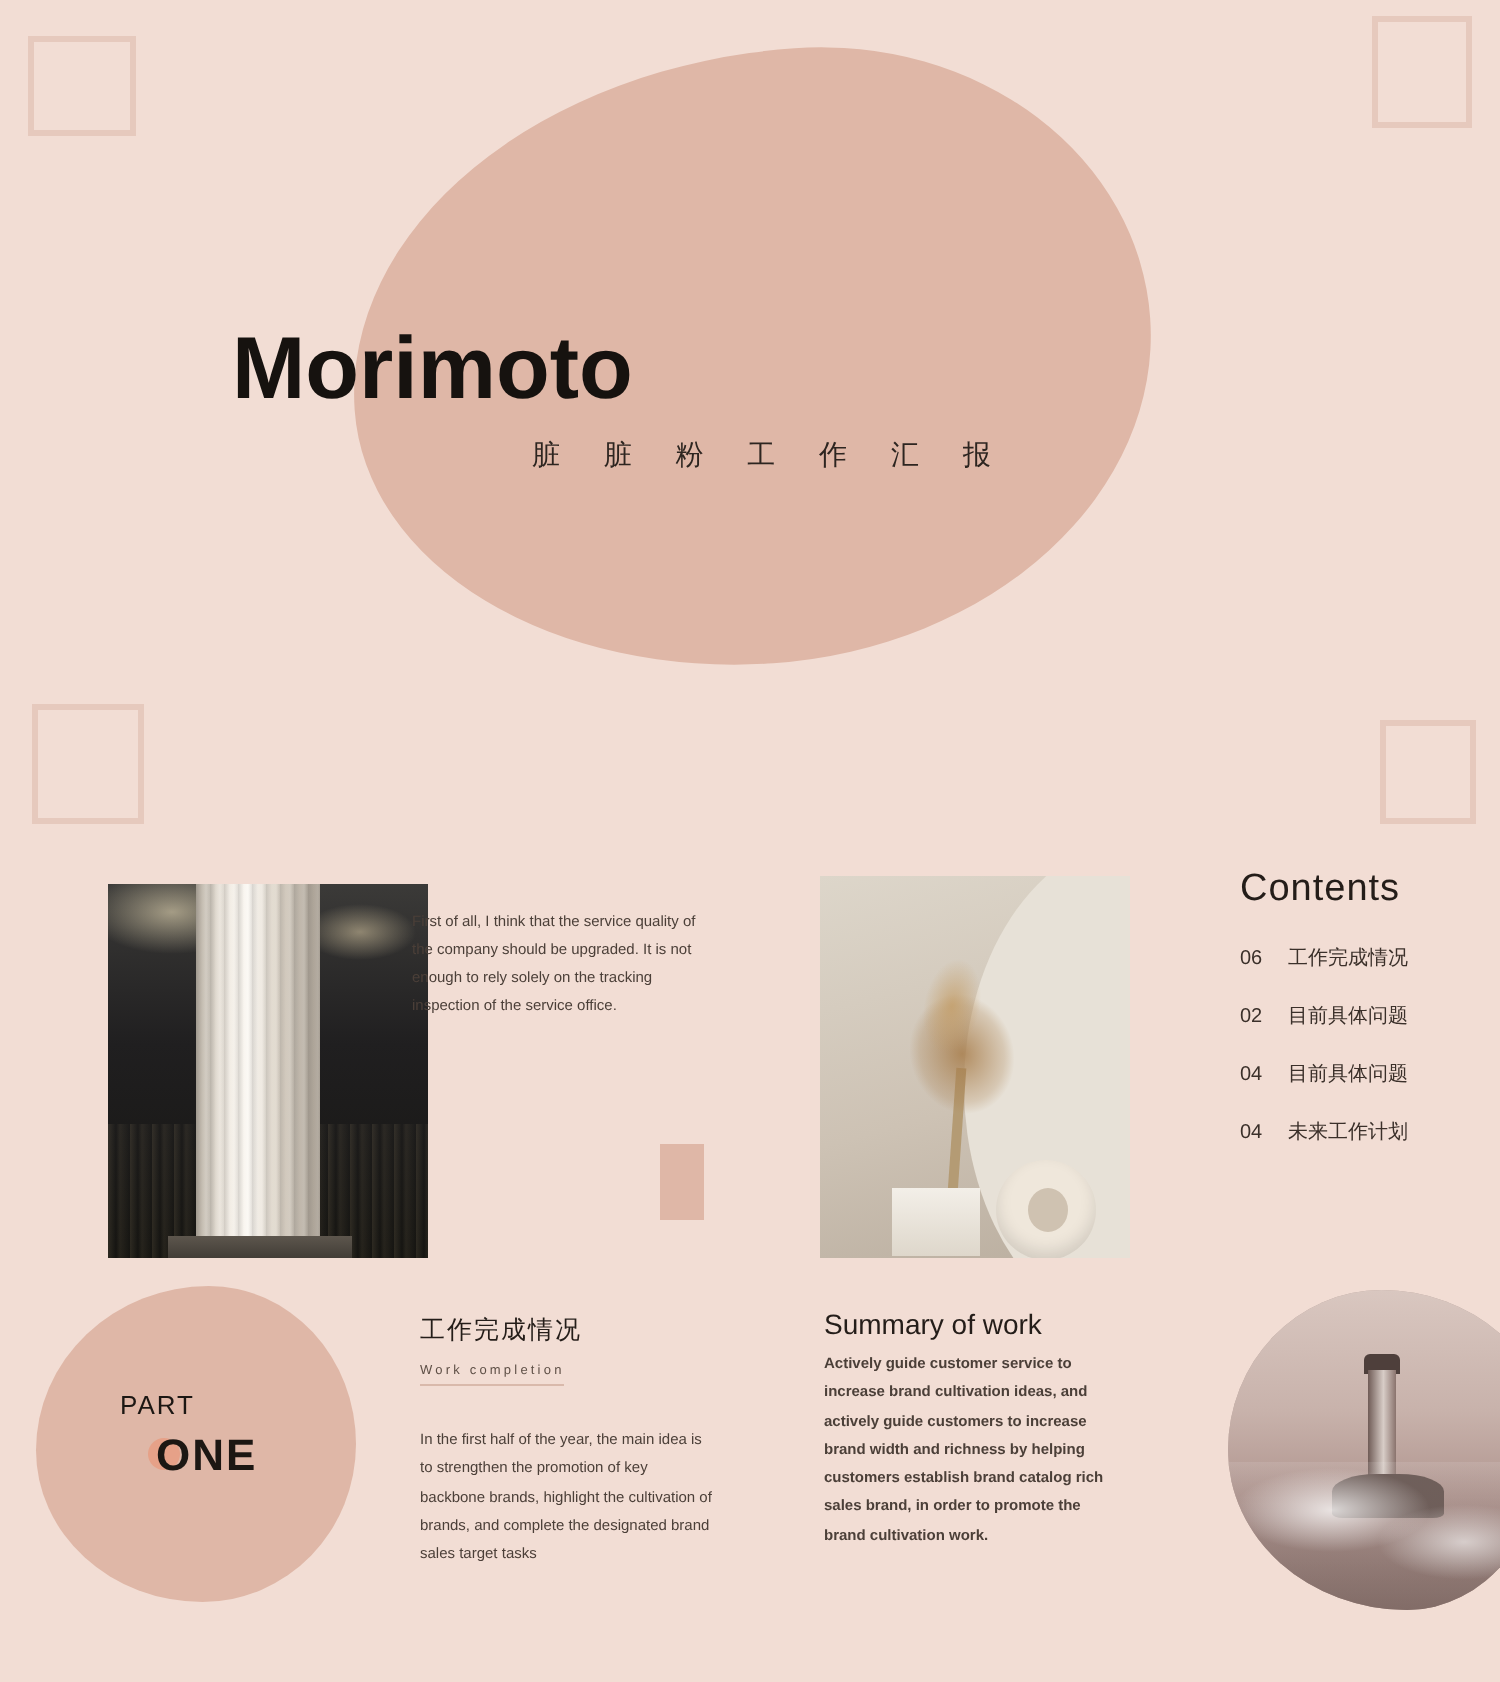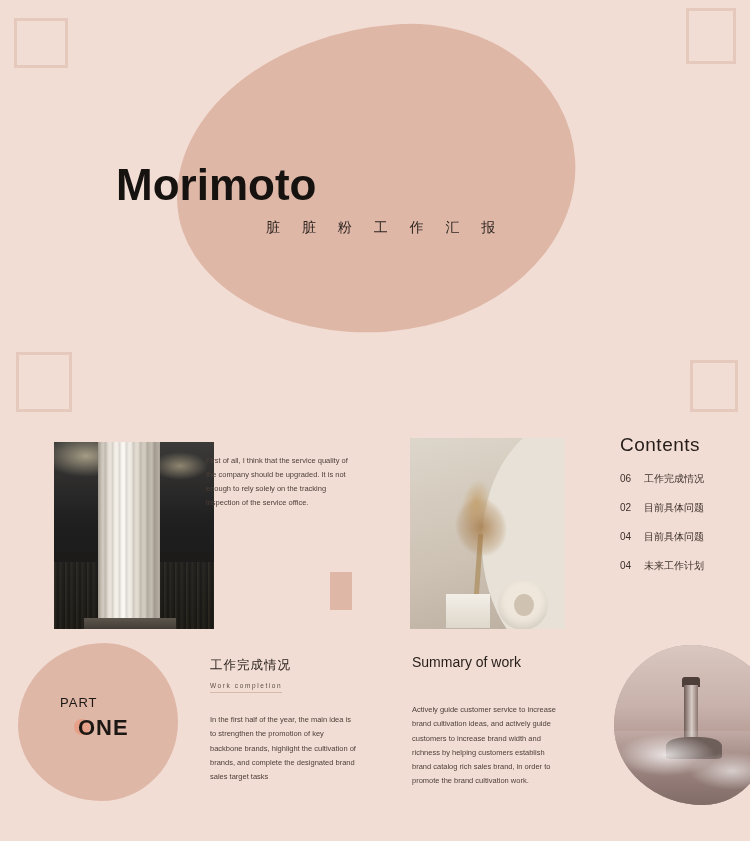--- a/index.html
+++ b/index.html
@@ -316,25 +316,26 @@
     left: 412px; top: 24px;
     width: 150px;
   }
   .summary-title {
     font-size: 14px;
     color: #241d19;
     line-height: 1.3;
     width: 110px;
   }
   .summary-body {
-    margin-top: 32px;
+    margin-top: 4px;
     font-size: 7.5px;
     line-height: 1.9;
     color: #4b3f38;
     width: 148px;
+    font-weight: bold;
   }
   .photo-lighthouse {
     position: absolute;
     left: 574px; top: 0px;
     width: 160px; height: 160px;
     border-radius: 48% 52% 44% 56% / 50% 46% 54% 50%;
     overflow: hidden;
     background: #b9a39c;
   }
   .lh-bg {

